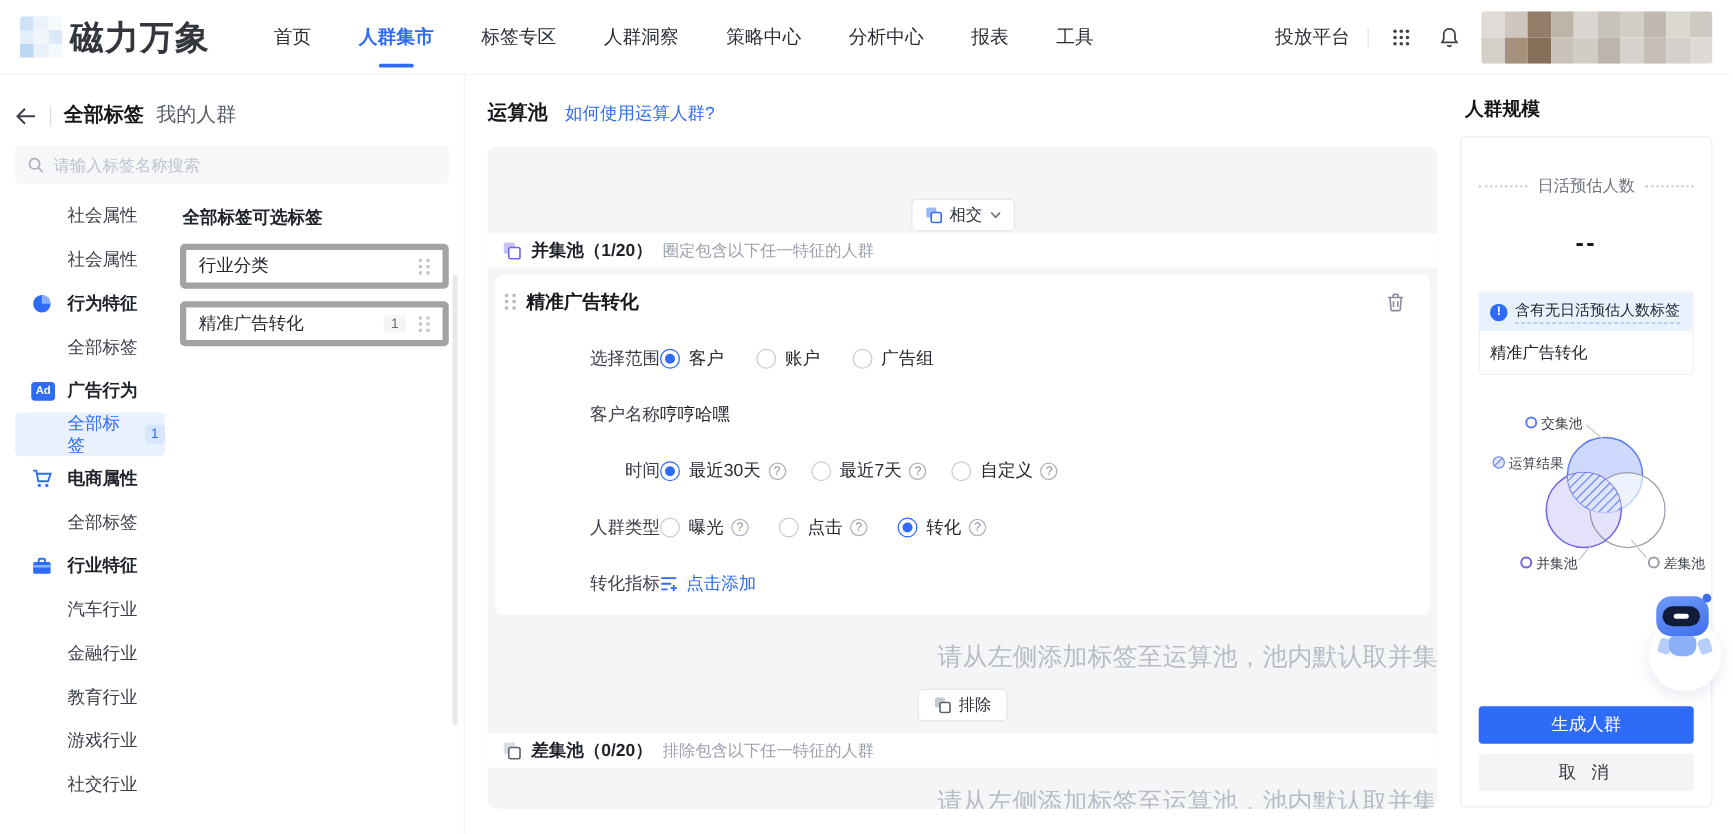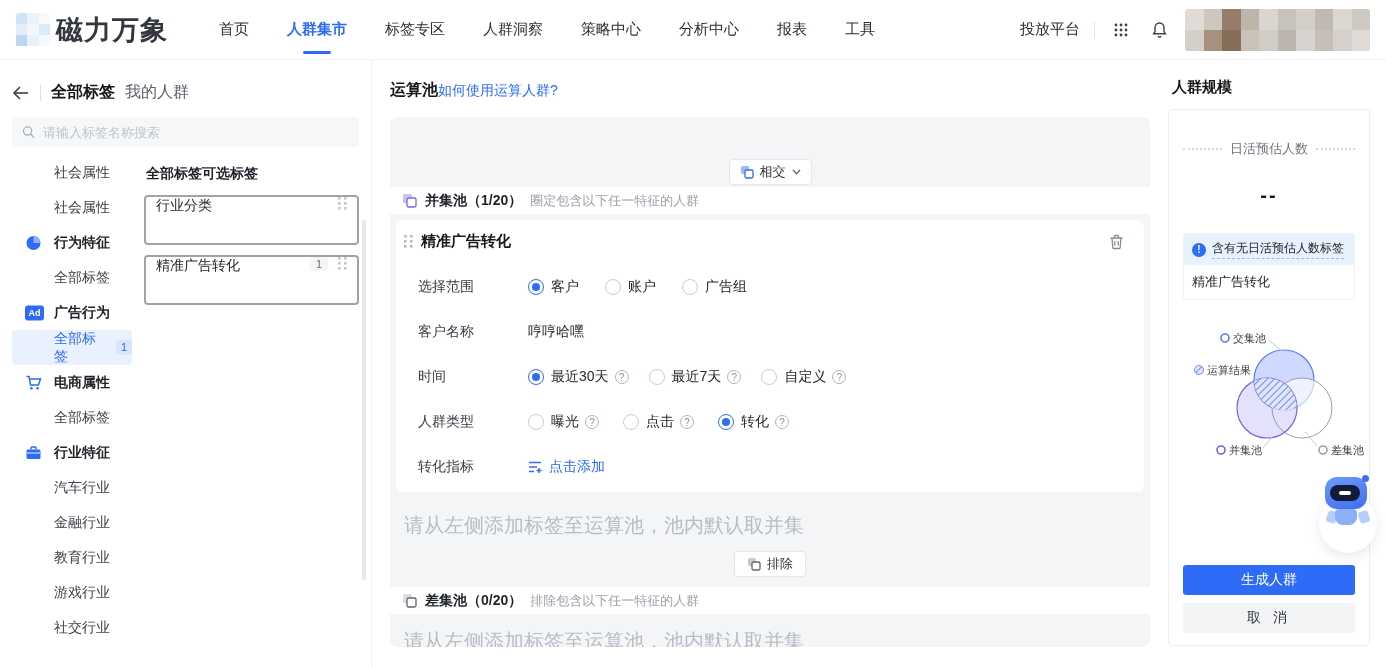--- a/index.html
+++ b/index.html
@@ -38,32 +38,32 @@
   .left-cols{display:flex;margin-top:8px;}
   .catcol{width:120px;}
   .catrow{position:relative;height:35px;display:flex;align-items:center;padding-left:42px;font-size:14px;color:#3c4049;cursor:pointer;border-radius:4px;}
   .catrow.top{font-weight:bold;color:#1f2329;}
   .catrow .cicon{position:absolute;left:13px;top:50%;transform:translateY(-50%);display:flex;}
   .catrow.active{background:#e9f1fe;color:#2e6bf6;font-weight:500;}
   .cat-badge{margin-left:6px;background:#d7e5fd;color:#2e6bf6;font-size:11px;border-radius:3px;padding:1px 5px;line-height:13px;}
   .ad-ic{width:19px;height:15px;background:#2e6bf6;border-radius:3px;color:#fff;font-size:9px;font-weight:bold;display:flex;align-items:center;justify-content:center;}
   .tagcol{flex:1;padding-left:12px;padding-top:4px;}
   .tagcol-title{font-weight:bold;font-size:14px;color:#1f2329;margin:6px 0 12px 2px;}
-  .tagcard{height:50px;background:#fff;border:2px solid #a3a3a3;border-radius:4px;display:flex;align-items:flex-start;padding:0 10px;margin-bottom:10px;cursor:pointer;}
+  .tagcard{height:36px;background:#fff;border:5px solid #a3a3a3;border-radius:4px;display:flex;align-items:center;padding:0 10px;margin-bottom:10px;cursor:pointer;}
   .tagcard .tlabel{color:#24282e;}
   .tagcard .spacer{flex:1;}
   .tag-badge{background:#f4f5f7;color:#6b7077;font-size:11px;border-radius:3px;padding:1px 6px;margin-right:10px;}
   .draghandle{color:#c3c7cd;display:flex;cursor:grab;}
   .left-scrollbar{position:absolute;right:5px;top:160px;width:4px;height:360px;background:#e6e8ec;border-radius:2px;}
   
   .main{flex:1;padding:20px 8px 0 18px;}
-  .main-title-row{display:flex;align-items:center;gap:0;}
+  .main-title-row{display:flex;align-items:center;gap:14px;}
   .main-title{font-size:16px;font-weight:bold;color:#16181c;}
   .help-link{font-size:14px;color:#2e6bf6;cursor:pointer;}
-  .pool-panel{margin-top:16px;background:#f4f5f7;border-radius:8px;height:530px;overflow:hidden;}
+  .pool-panel{margin-top:16px;background:#f4f5f7;border-radius:8px;height:530px;overflow:hidden;text-align:right;}
   .op-btn{margin:42px auto 2px auto;width:max-content;background:#fff;border:1px solid #e4e6ea;border-radius:4px;height:26px;display:flex;align-items:center;gap:6px;padding:0 10px;font-size:13px;color:#2a2f36;cursor:pointer;}
   .pool-bar{background:#fff;height:27px;display:flex;align-items:center;gap:8px;padding:0 12px;}
   .pool-bar .ptitle{font-weight:bold;font-size:14px;color:#1f2329;}
   .pool-bar .pdesc{font-size:13px;color:#9ba0aa;}
   .ovl-ic{display:flex;}
   .tagcard-big{margin:6px;background:#fff;border-radius:6px;padding:12px 16px 16px 8px;}
   .cardhead{display:flex;align-items:center;gap:8px;}
   .cardhead .ctitle{font-weight:bold;font-size:15px;color:#16181c;}
   .cardhead .spacer{flex:1;}
   .trash{color:#878c98;display:flex;cursor:pointer;margin-right:4px;}

